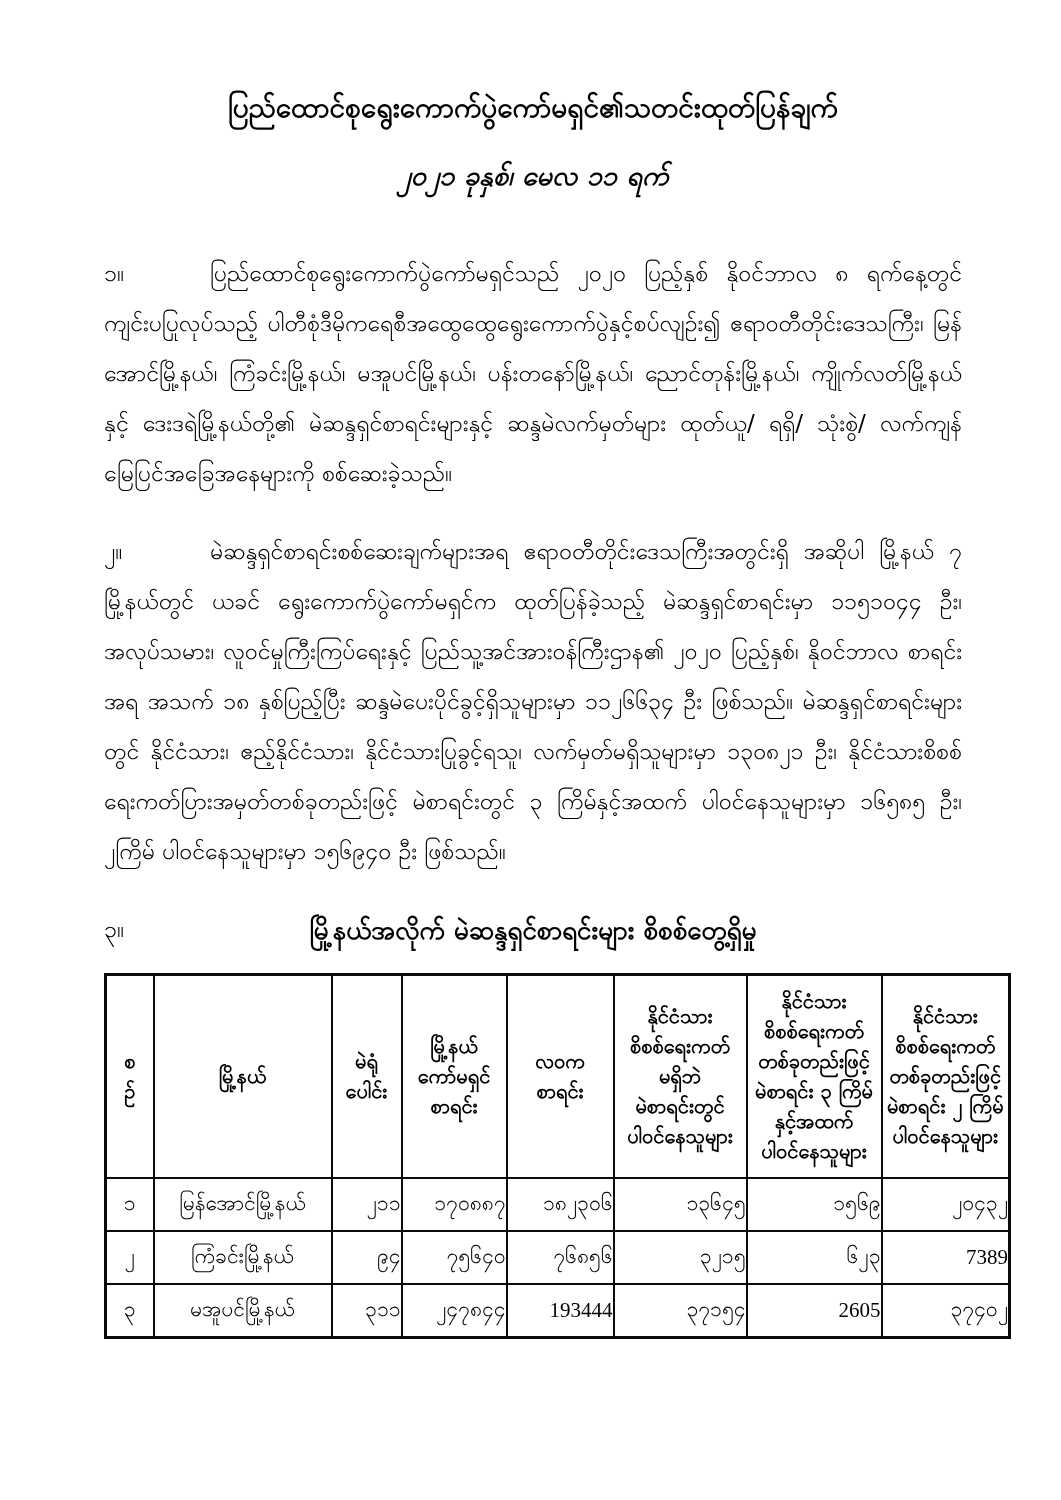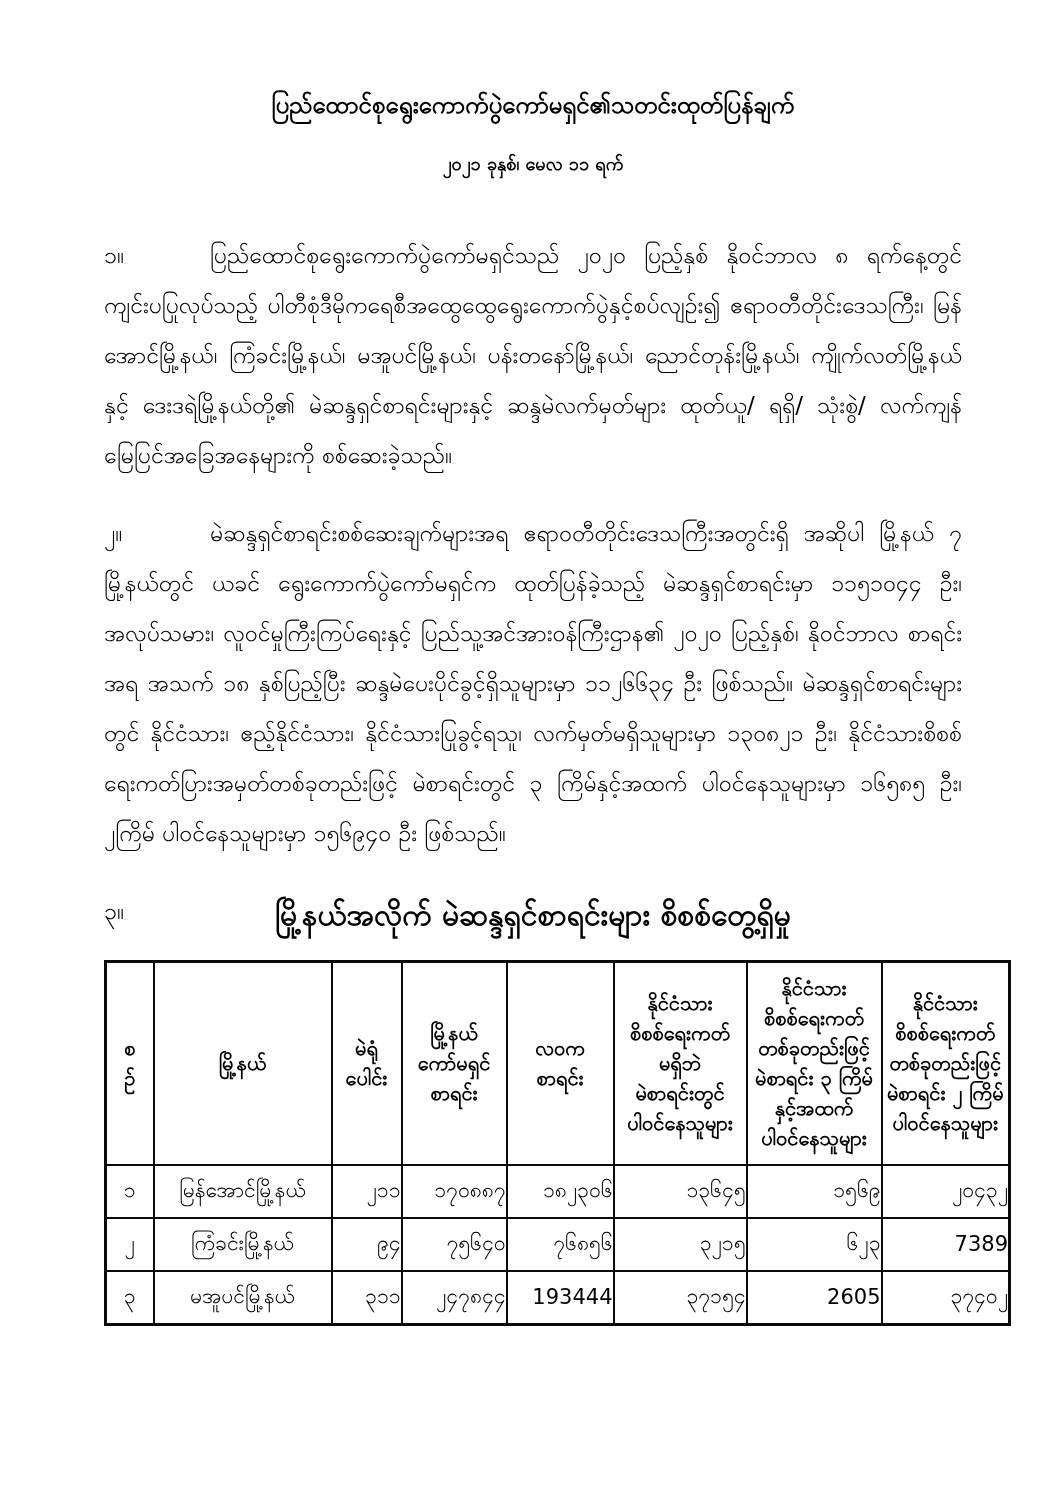--- a/index.html
+++ b/index.html
@@ -14,50 +14,51 @@
     font-family: "DejaVu Sans", sans-serif;
     color: #000000;
     overflow: hidden;
   }
   .page {
     padding: 88px 99px 0 104px;
   }
   .doc-title {
     margin: 0 0 28px 0;
     text-align: center;
-    font-size: 24px;
+    font-size: 28px;
     font-weight: bold;
     line-height: 1.45;
   }
   .doc-date {
     margin: 0 0 54px 0;
     text-align: center;
-    font-size: 18px;
+    font-size: 27px;
     font-weight: bold;
     line-height: 1.4;
+    font-style: italic;
   }
   .para {
     position: relative;
     margin: 0 0 28px 0;
     font-size: 23px;
     line-height: 50px;
     text-align: justify;
     text-indent: 106px;
     overflow-wrap: break-word;
   }
   .para .pnum {
     position: absolute;
     left: 0;
     top: 0;
     text-indent: 0;
   }
   .table-title {
     margin: 36px 0 24px 0;
     text-align: center;
-    font-size: 30px;
+    font-size: 26px;
     font-weight: bold;
     line-height: 1.4;
   }
   .table-wrap {
     margin-left: 104px;
     width: 904px;
   }
   table.results {
     border-collapse: collapse;
     table-layout: fixed;
@@ -78,21 +79,21 @@
     white-space: pre-line;
     height: 201px;
   }
   table.results td {
     font-size: 21px;
     height: 51px;
     vertical-align: middle;
   }
   td.c-serial  { text-align: center; }
   td.c-name    { text-align: center;  padding-left: 10px; }
-  td.c-num     { text-align: right; padding-right: 14px; }
+  td.c-num     { text-align: right; padding-right: 14px; font-family: Liberation Serif, serif; }
 </style>
 </head>
 <body>
 
 <div class="page">
 
   <h1 class="doc-title">ပြည်ထောင်စုရွေးကောက်ပွဲကော်မရှင်၏သတင်းထုတ်ပြန်ချက်</h1>
 
   <h2 class="doc-date">၂၀၂၁ ခုနှစ်၊ မေလ ၁၁ ရက်</h2>
 

